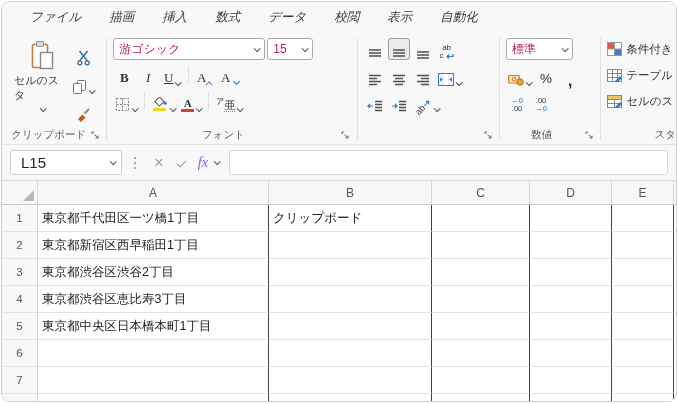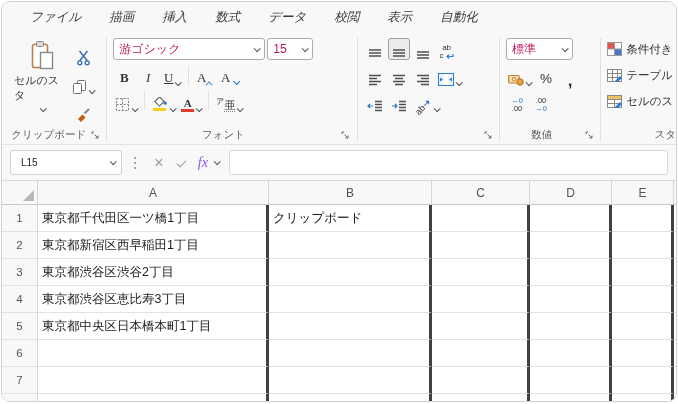--- a/index.html
+++ b/index.html
@@ -67,42 +67,42 @@
   .decbtn .b { color:#2a78c5; }
 
   
   .stylerow { display:flex; align-items:center; gap:4px; height:26px; font-size:11.5px; color:#333;
               white-space:nowrap; overflow:hidden; cursor:pointer; }
 
   
   .fbar { height:36px; background:#f8f8f8; display:flex; align-items:center; padding:0 8px;
           border-bottom:1px solid #d9d9d9; }
   .namebox { width:112px; height:25px; background:#fff; border:1px solid #d0d0d0; border-radius:3px;
-             display:flex; align-items:center; font-size:10px; color:#222; padding:0 6px 0 10px; }
+             display:flex; align-items:center; font-size:15px; color:#222; padding:0 6px 0 10px; }
   .namebox .chev { margin-left:auto; }
   .dots { width:2px; height:2px; border-radius:50%; background:#8a8a8a; margin:0 12px;
           box-shadow:0 -5px 0 #8a8a8a, 0 5px 0 #8a8a8a; }
   .fbtn { width:22px; height:22px; display:flex; align-items:center; justify-content:center; cursor:pointer; }
   .xmark { font-size:16px; color:#9a9a9a; line-height:1; }
   .check { width:9px; height:5px; border-left:1.6px solid #9a9a9a; border-bottom:1.6px solid #9a9a9a;
            transform:rotate(-45deg); }
   .fx { font-family:"Liberation Serif","DejaVu Serif",serif; font-style:italic; font-size:14.5px; color:#8b5cf6; }
   .finput { flex:1; height:25px; background:#fff; border:1px solid #d9d9d9; border-radius:3px; margin-left:10px; }
 
   
   .sheet { display:grid; grid-template-columns:36px 231px 163px 98px 82px 62px 1fr;
            grid-auto-rows:27px; grid-template-rows:24px; background:#fff; }
   .ch { background:#f8f8f8; border-right:1px solid #d6d6d6; border-bottom:1px solid #c9c9c9;
         font-size:12px; color:#555; display:flex; align-items:center; justify-content:center; cursor:pointer; }
   .corner { position:relative; cursor:pointer; }
   .corner::after { content:""; position:absolute; right:3px; bottom:3px; border-style:solid;
         border-width:0 0 11px 11px; border-color:transparent transparent #b8b8b8 transparent; }
   .rh { background:#f8f8f8; border-right:1px solid #d6d6d6; border-bottom:1px solid #e2e2e2;
         font-size:11.5px; color:#555; display:flex; align-items:center; justify-content:center; cursor:pointer; }
-  .cell { border-right:3px solid #404040; border-bottom:1px solid #e2e2e2; font-size:12.5px; color:#1c1c1c;
+  .cell { border-right:1px solid #404040; border-bottom:1px solid #e2e2e2; font-size:12.5px; color:#1c1c1c;
           display:flex; align-items:center; padding-left:4px; white-space:nowrap; overflow:hidden; cursor:cell; }
   .cell.last { border-right:none; }
   svg { display:block; flex:none; }
 </style>
 </head>
 <body>
 
 <div class="window">
 
   <div class="tabbar">

